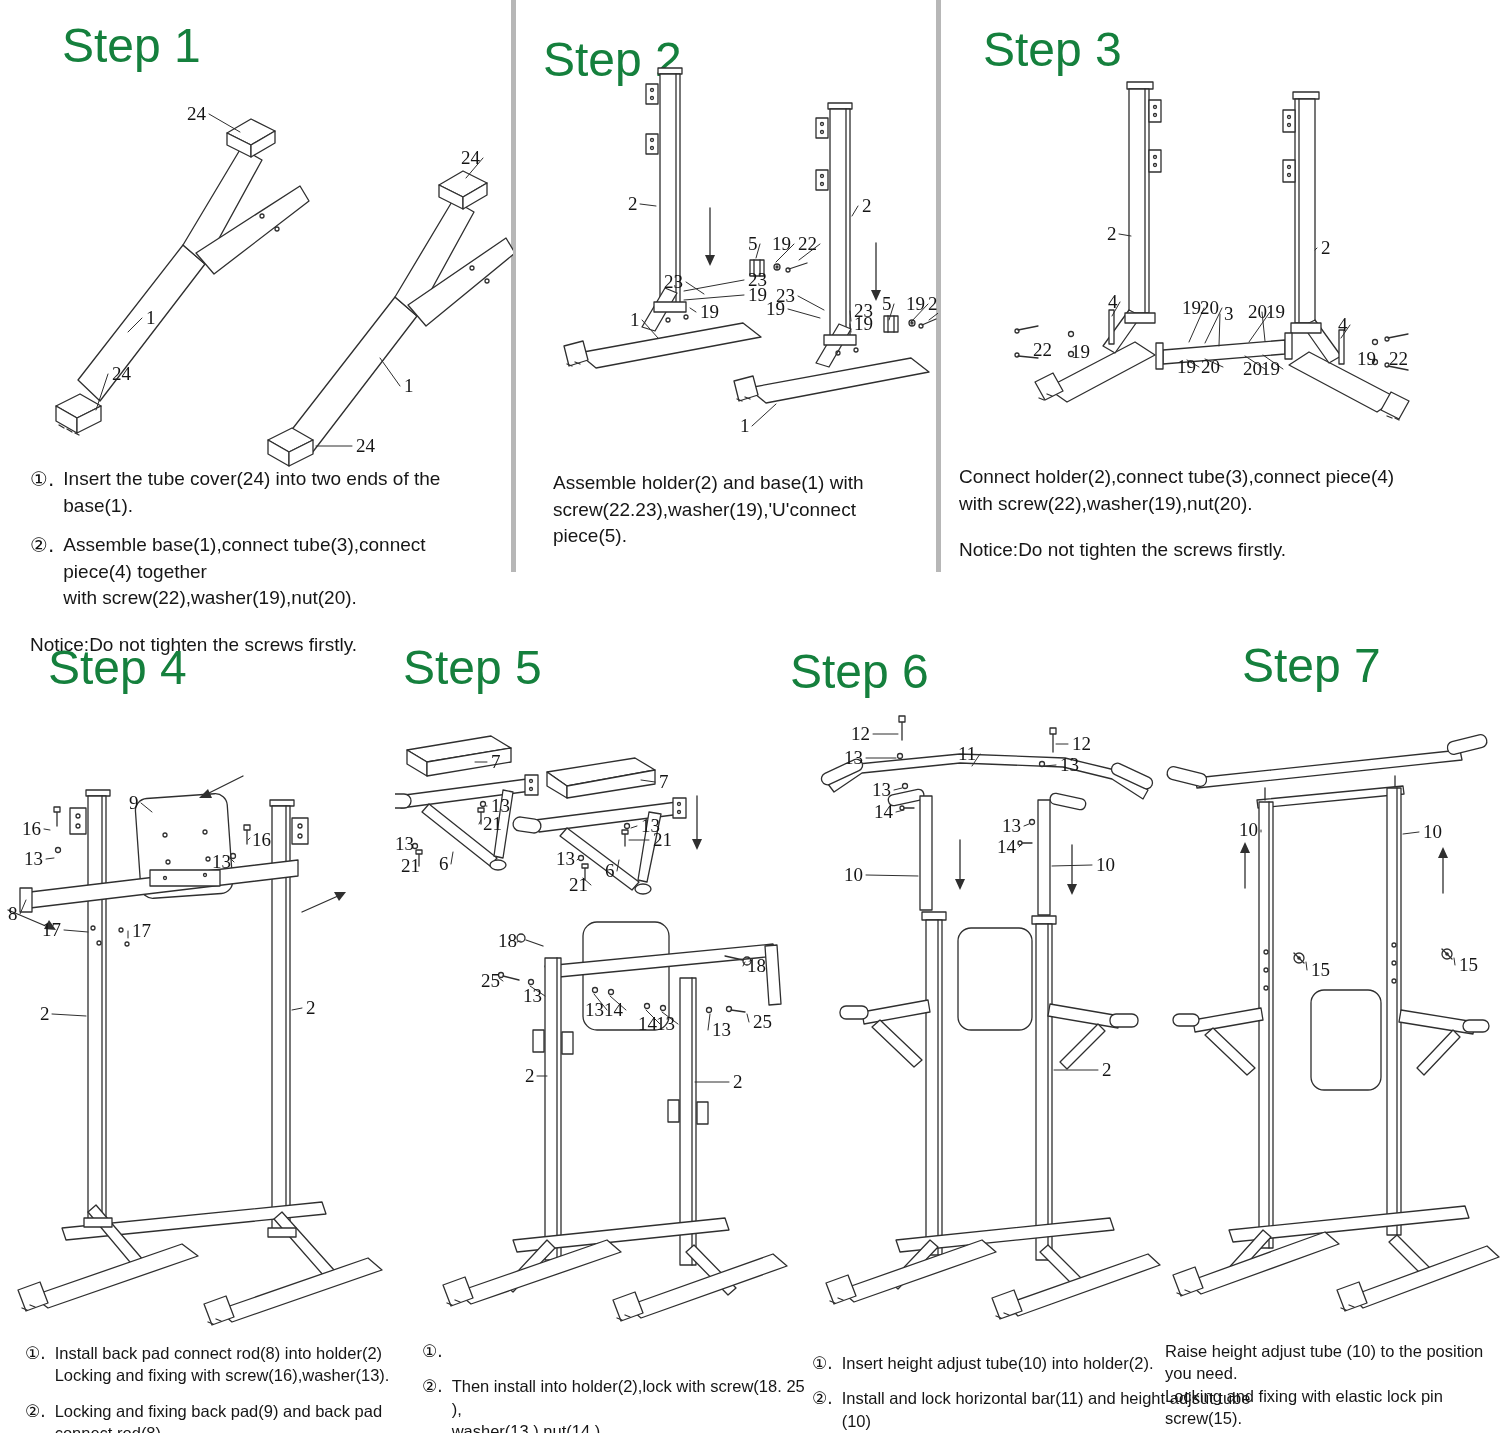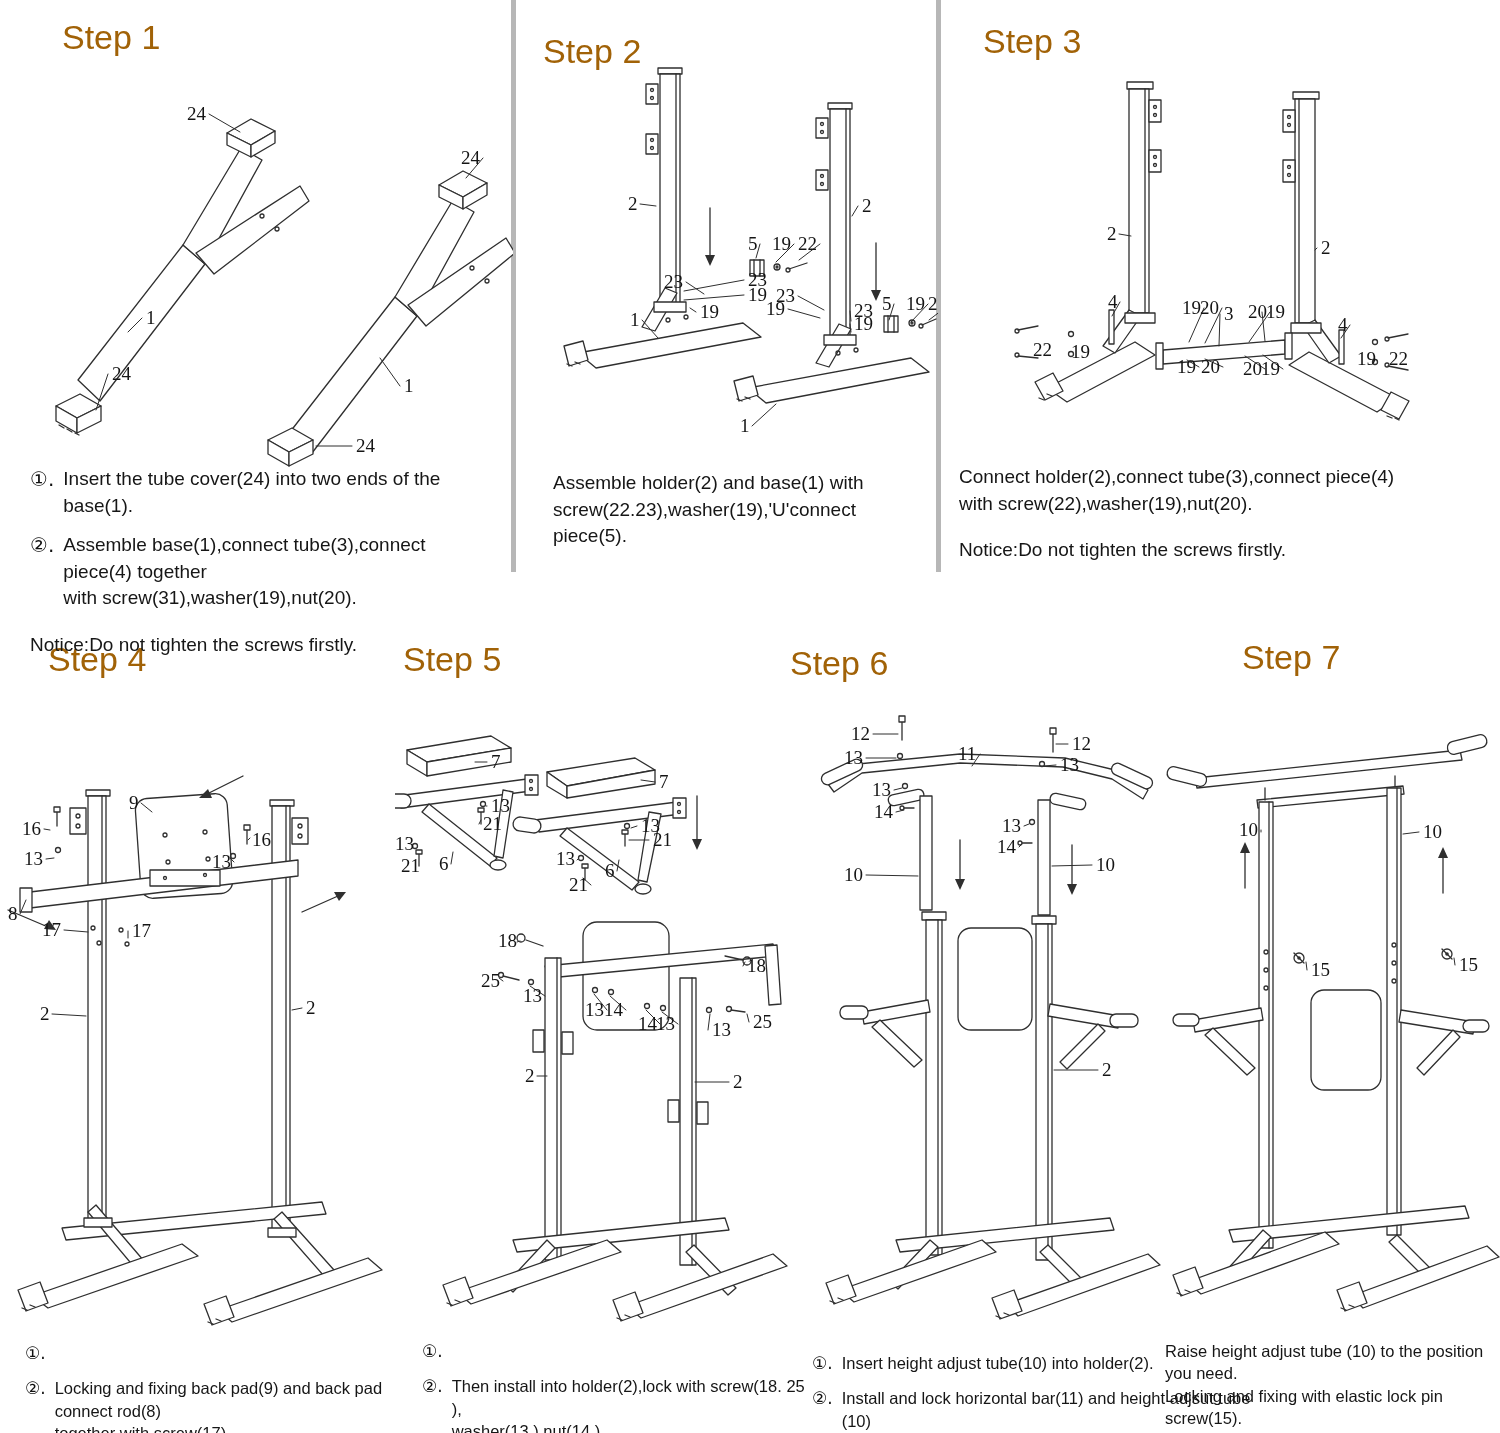--- a/index.html
+++ b/index.html
@@ -1,19 +1,19 @@
 <!DOCTYPE html>
 <html><head>
 <meta charset="utf-8">
 <style>
   html,body{margin:0;padding:0;background:#fff;}
   #page{position:relative;width:1500px;height:1433px;background:#ffffff;overflow:hidden;
         font-family:"Liberation Sans",sans-serif;color:#111;}
   .divider{position:absolute;top:0;width:5px;height:572px;background:#b7b7b7;}
-  .step-title{position:absolute;font-size:34px;font-weight:400;color:#a16207;white-space:nowrap;}
+  .step-title{position:absolute;font-size:48px;font-weight:400;color:#15803d;white-space:nowrap;}
   .figure{position:absolute;}
   svg path,svg line,svg rect,svg circle,svg ellipse,svg polyline{stroke:#2f2f2f;fill:none;stroke-width:1.3;stroke-linejoin:round;stroke-linecap:round;}
   svg .f{fill:#ffffff;}
   svg .tri{fill:#2f2f2f;stroke:none;}
   svg .dot{fill:#2f2f2f;stroke:none;}
   svg text.cl{font-family:"Liberation Serif",serif;font-size:19px;fill:#151515;stroke:none;}
   svg line.leader{stroke:#2f2f2f;stroke-width:1;}
   .instr-block{position:absolute;}
   .instr-row{display:flex;align-items:flex-start;margin-bottom:13px;}
   .bullet{font-family:"DejaVu Sans",sans-serif;margin-right:9px;flex:0 0 auto;}
@@ -560,40 +560,42 @@
     </svg>
 
   <div class="instr-block top-text" style="left:30px;top:466px;width:462px;">
       <div class="instr-row">
         <span class="bullet">①.</span>
         <span class="itext">Insert the tube cover(24) into two ends of the base(1).</span>
       </div>
       <div class="instr-row">
         <span class="bullet">②.</span>
         <span class="itext">Assemble base(1),connect tube(3),connect piece(4) together
-with screw(31),washer(19),nut(20).</span>
+with screw(22),washer(19),nut(20).</span>
       </div>
       <div class="notice">Notice:Do not tighten the screws firstly.</div>
     </div>
   <div class="instr-block top-text" style="left:553px;top:470px;width:382px;">
       <div class="instr-row">
         <span class="itext">Assemble holder(2) and base(1) with
 screw(22.23),washer(19),'U'connect piece(5).</span>
       </div>
     </div>
   <div class="instr-block top-text" style="left:959px;top:464px;width:495px;">
       <div class="instr-row">
         <span class="itext">Connect holder(2),connect tube(3),connect piece(4)
 with screw(22),washer(19),nut(20).</span>
       </div>
       <div class="notice">Notice:Do not tighten the screws firstly.</div>
     </div>
   <div class="instr-block bot-text" style="left:25px;top:1342px;width:395px;">
       <div class="instr-row">
         <span class="bullet">①.</span>
+        <span class="itext">Install back pad connect rod(8) into holder(2)
+Locking and fixing with screw(16),washer(13).</span>
       </div>
       <div class="instr-row">
         <span class="bullet">②.</span>
         <span class="itext">Locking and fixing back pad(9) and back pad connect rod(8)
 together with screw(17).</span>
       </div>
     </div>
   <div class="instr-block bot-text" style="left:422px;top:1340px;width:390px;">
       <div class="instr-row">
         <span class="bullet">①.</span>

